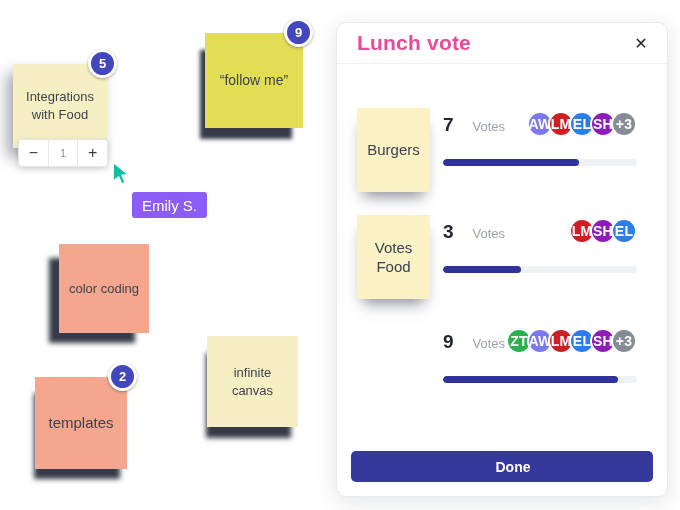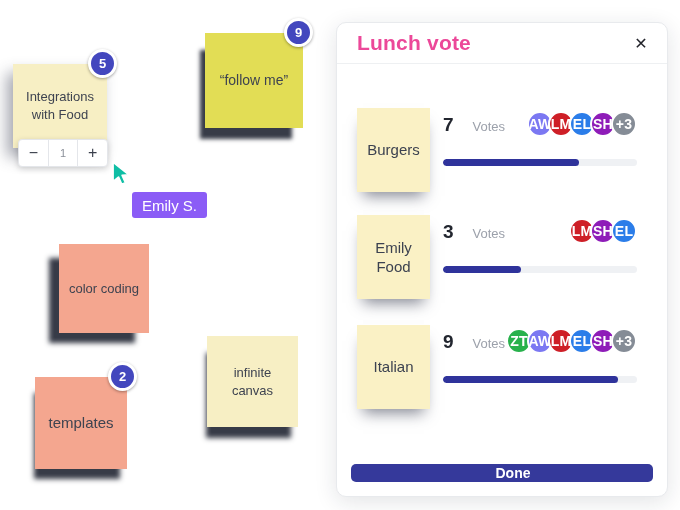--- a/index.html
+++ b/index.html
@@ -78,21 +78,21 @@
     color:#fff;font-size:14px;font-weight:bold;
     display:flex;align-items:center;justify-content:center;letter-spacing:.2px;
   }
   .avatar:first-child{margin-left:0;}
   .progress{
     position:absolute;left:0;top:51px;width:194px;height:7px;
     background:#EFF1F4;border-radius:4px;overflow:hidden;
   }
   .progress-fill{height:100%;border-radius:4px;}
   .done-btn{
-    position:absolute;left:14px;bottom:14px;width:302px;height:18px;border:none;
+    position:absolute;left:14px;bottom:14px;width:302px;height:31px;border:none;
     border-radius:5px;color:#fff;font-size:14px;font-weight:bold;cursor:pointer;
     display:flex;align-items:center;justify-content:center;
     font-family:"Liberation Sans","DejaVu Sans",sans-serif;
     padding-left:28px;
   }
 </style>
 </head>
 <body>
 
 <div class="stage">
@@ -150,39 +150,38 @@
           <div class="avatar" style="background-color: rgb(142, 28, 184);">SH</div>
           <div class="avatar" style="background-color: rgb(133, 140, 150);">+3</div>
         </div>
         <div class="progress">
           <div class="progress-fill" style="background-color: rgb(47, 51, 155); width: 70%;"></div>
         </div>
       </div>
     </div>
 
     <div class="vote-row row-2">
-      <div class="row-sticky" style="background-color: rgb(250, 241, 197);">Emily Food</div>
+      <div class="row-sticky" style="background-color: rgb(250, 241, 197);">Votes Food</div>
       <div class="row-content">
         <div class="votes-line">
           <span class="votes-num">3</span>
           <span class="votes-word">Votes</span>
         </div>
         <div class="avatars">
           <div class="avatar" style="background-color: rgb(206, 31, 39);">LM</div>
           <div class="avatar" style="background-color: rgb(142, 28, 184);">SH</div>
           <div class="avatar" style="background-color: rgb(43, 125, 233);">EL</div>
         </div>
         <div class="progress">
           <div class="progress-fill" style="background-color: rgb(47, 51, 155); width: 40%;"></div>
         </div>
       </div>
     </div>
 
     <div class="vote-row row-3">
-      <div class="row-sticky" style="background-color: rgb(250, 241, 197);">Italian</div>
       <div class="row-content">
         <div class="votes-line">
           <span class="votes-num">9</span>
           <span class="votes-word">Votes</span>
         </div>
         <div class="avatars">
           <div class="avatar" style="background-color: rgb(40, 177, 76);">ZT</div>
           <div class="avatar" style="background-color: rgb(123, 120, 242);">AW</div>
           <div class="avatar" style="background-color: rgb(206, 31, 39);">LM</div>
           <div class="avatar" style="background-color: rgb(43, 125, 233);">EL</div>

